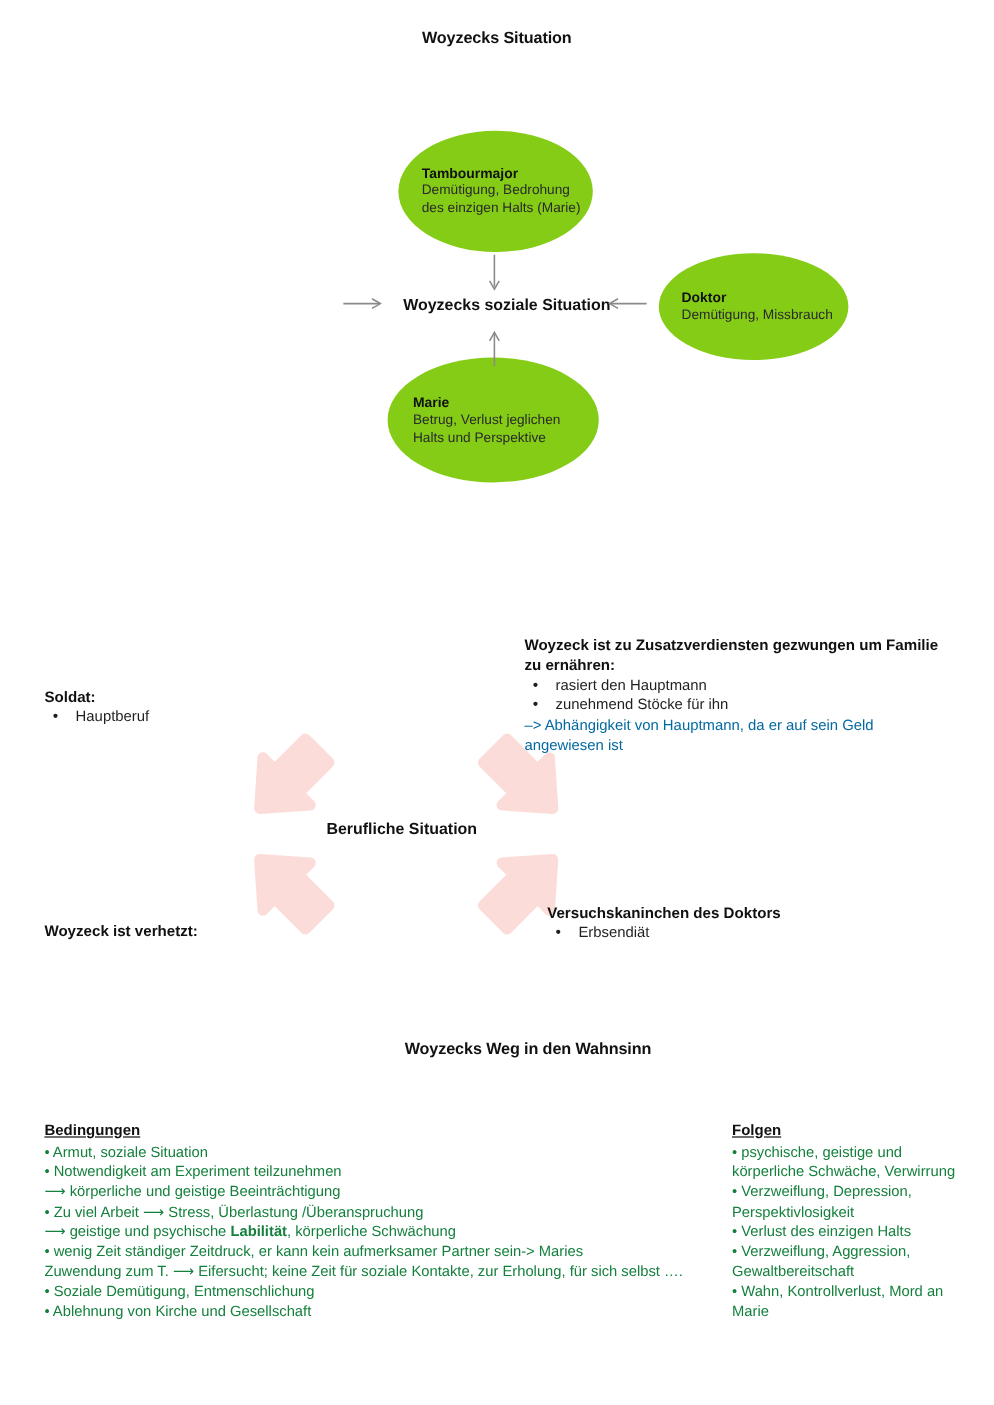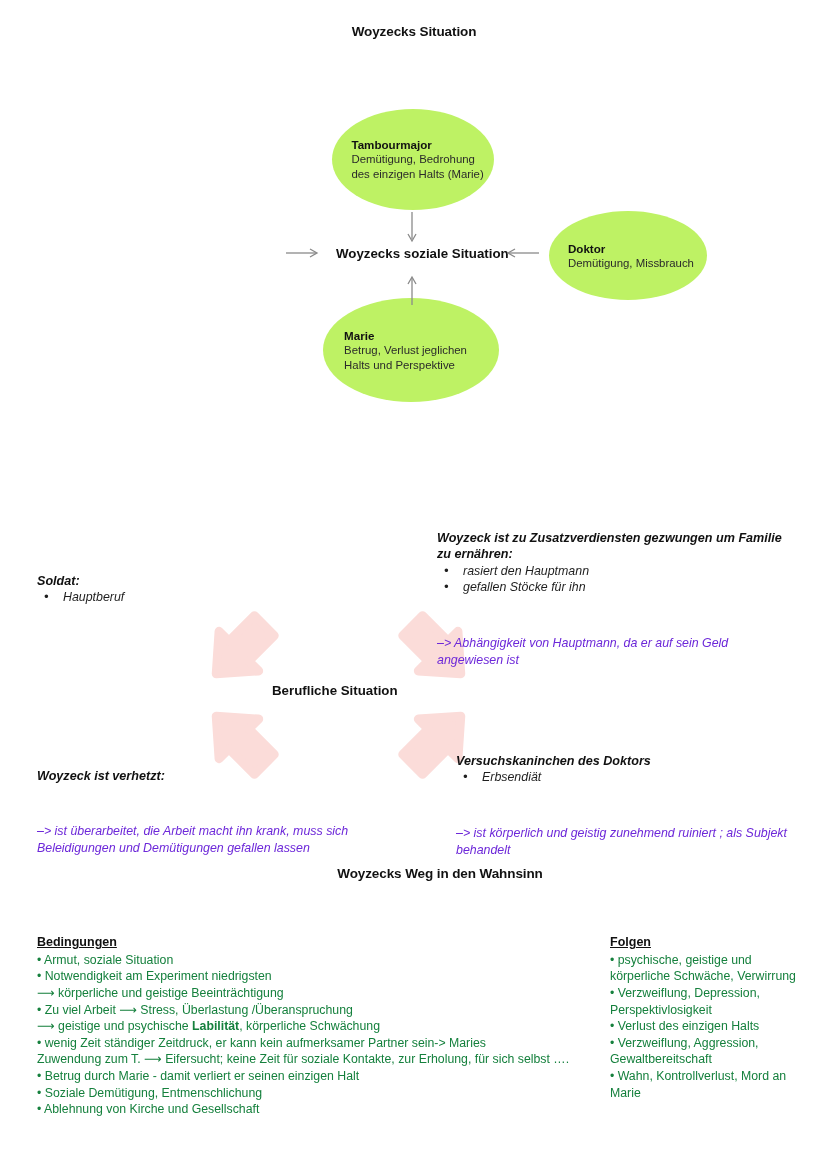--- a/index.html
+++ b/index.html
@@ -19,43 +19,43 @@
     text-align: center;
     font-weight: bold;
     font-size: 13.5px;
     letter-spacing: -0.1px;
     color: #111;
   }
 
   
   .ellipse {
     position: absolute;
-    background: #bef264;
+    background: #84cc16;
     border-radius: 50%;
     display: flex;
     align-items: center;
   }
   .ell-inner { padding-left: 12%; line-height: 1.30; }
   .ell-title { font-weight: bold; font-size: 11.6px; color: #111; display:block; }
   .ell-body  { font-size: 11.4px; color: #2a2a2a; display:block; }
 
   .center-label {
     position: absolute;
     font-weight: bold;
     font-size: 13.3px;
     color: #111;
     white-space: nowrap;
   }
   .thin-arrow { position: absolute; color: #8a8a8a; }
   .thin-arrow svg { display: block; }
 
   
-  .blk { position: absolute; line-height: 1.34; font-style: italic; }
+  .blk { position: absolute; line-height: 1.34; }
   .blk h4 { font-size: 12.6px; font-weight: bold; color: #111; line-height:1.3; }
-  .blk p  { font-size: 12.4px; font-weight: normal; color: #6d28d9; margin-top: 39px; }
+  .blk p  { font-size: 12.4px; font-weight: normal; color: #0369a1; }
   .blk ul { list-style: none; }
   .blk ul li {
     font-size: 12.4px; color: #1f1f1f;
     padding-left: 26px; position: relative;
   }
   .blk ul li::before {
     content: "\2022";
     position: absolute; left: 7px; top: -1px;
     font-size: 13px; color: #1f1f1f;
   }
@@ -166,50 +166,47 @@
     <h4>Soldat:</h4>
     <ul>
       <li>Hauptberuf</li>
     </ul>
   </div>
 
   <div class="blk" style="left:437px; top:530px; width:356px;">
     <h4>Woyzeck ist zu Zusatzverdiensten gezwungen um Familie zu ernähren:</h4>
     <ul>
       <li>rasiert den Hauptmann</li>
-      <li>gefallen Stöcke für ihn</li>
+      <li>zunehmend Stöcke für ihn</li>
     </ul>
     <p>–&gt; Abhängigkeit von Hauptmann, da er auf sein Geld angewiesen ist</p>
   </div>
 
   <div class="blk" style="left:37px; top:768px; width:320px;">
     <h4>Woyzeck ist verhetzt:</h4>
-    <p>–&gt; ist überarbeitet, die Arbeit macht ihn krank, muss sich Beleidigungen und Demütigungen gefallen lassen</p>
   </div>
 
   <div class="blk" style="left:456px; top:753px; width:340px;">
     <h4>Versuchskaninchen des Doktors</h4>
     <ul>
       <li>Erbsendiät</li>
     </ul>
-    <p>–&gt; ist körperlich und geistig zunehmend ruiniert ; als Subjekt behandelt</p>
   </div>
 
   <div class="sec-title" style="top:866px;margin-left:26px;">Woyzecks Weg in den Wahnsinn</div>
 
   <div class="col" style="left:37px; top:934px; width:545px;">
     <h4>Bedingungen</h4>
     <div class="ln">• Armut, soziale Situation</div>
-    <div class="ln">• Notwendigkeit am Experiment niedrigsten</div>
+    <div class="ln">• Notwendigkeit am Experiment teilzunehmen</div>
     <div class="ln">⟶ körperliche und geistige Beeinträchtigung</div>
     <div class="ln">• Zu viel Arbeit ⟶ Stress, Überlastung /Überanspruchung</div>
     <div class="ln">⟶ geistige und psychische <b>Labilität</b>, körperliche Schwächung</div>
     <div class="ln">• wenig Zeit ständiger Zeitdruck, er kann kein aufmerksamer Partner sein-&gt; Maries</div>
     <div class="ln">Zuwendung zum T. ⟶ Eifersucht; keine Zeit für soziale Kontakte, zur Erholung, für sich selbst ….</div>
-    <div class="ln">• Betrug durch Marie - damit verliert er seinen einzigen Halt</div>
     <div class="ln">• Soziale Demütigung, Entmenschlichung</div>
     <div class="ln">• Ablehnung von Kirche und Gesellschaft</div>
   </div>
 
   <div class="col" style="left:610px; top:934px; width:195px;">
     <h4>Folgen</h4>
     <div class="ln">• psychische, geistige und</div>
     <div class="ln">körperliche Schwäche, Verwirrung</div>
     <div class="ln">• Verzweiflung, Depression,</div>
     <div class="ln">Perspektivlosigkeit</div>

